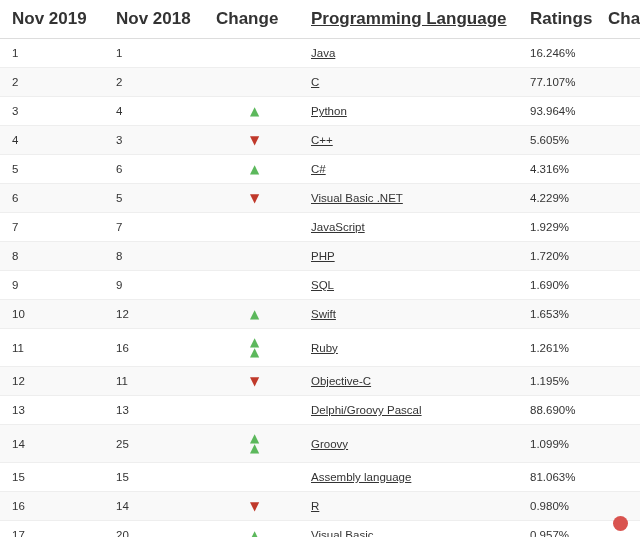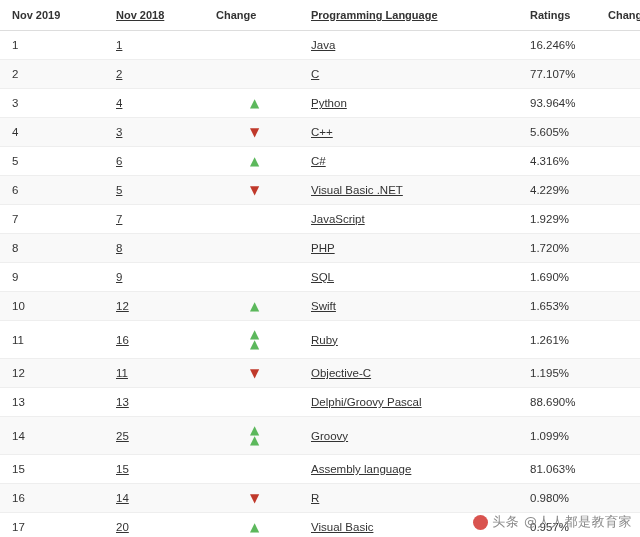--- a/index.html
+++ b/index.html
@@ -15,21 +15,21 @@
     color: #333333;
     overflow: hidden;
     position: relative;
   }
   table.tiobe {
     width: 640px;
     border-collapse: collapse;
     table-layout: fixed;
   }
   table.tiobe th {
-    font-size: 11px;
+    font-size: 17px;
     font-weight: bold;
     color: #333333;
     text-align: left;
     padding: 9px 0 9px 0;
     background: #ffffff;
     border-bottom: 1px solid #dddddd;
     vertical-align: middle;
   }
   table.tiobe td {
     font-size: 11.5px;
@@ -38,21 +38,21 @@
     border-bottom: 1px solid #eeeeee;
     vertical-align: middle;
     white-space: nowrap;
     overflow: hidden;
   }
   tr.alt td {
     background: #f9f9f9;
   }
   
   .c-rank   { width: 92px;  padding-left: 12px !important; }
-  .c-prev   { width: 92px;  padding-left: 12px !important; text-decoration: underline; }
+  .c-prev   { width: 92px;  padding-left: 12px !important; }
   .c-change { width: 85px;  text-align: center; }
   .c-lang   { width: 215px; padding-left: 10px !important; text-decoration: underline; }
   .c-rating { width: 78px;  text-align: left; padding-left: 4px !important; margin-left: 15px; }
   .c-delta  { width: 78px;  text-align: right; padding-right: 16px !important; }
 
   th.c-change { text-align: left; padding-left: 8px !important; }
   th.c-rating { text-align: left; padding-left: 4px !important; }
   th.c-delta  { text-align: right; padding-right: 16px !important; }
 
   .arrow {
@@ -238,14 +238,14 @@
         <td class="c-prev">20</td>
         <td class="c-change"><span class="arrow up">▲</span></td>
         <td class="c-lang">Visual Basic</td>
         <td class="c-rating">0.957%</td>
         <td class="c-delta">+0.10%</td>
       </tr>
     </tbody>
 </table>
 
 <div class="watermark">
-  <span class="wm-logo"></span><span class="wm-text">头条 @人人都是教育家</span>
+  <span class="wm-logo"></span>
 </div>
 
 </body></html>

